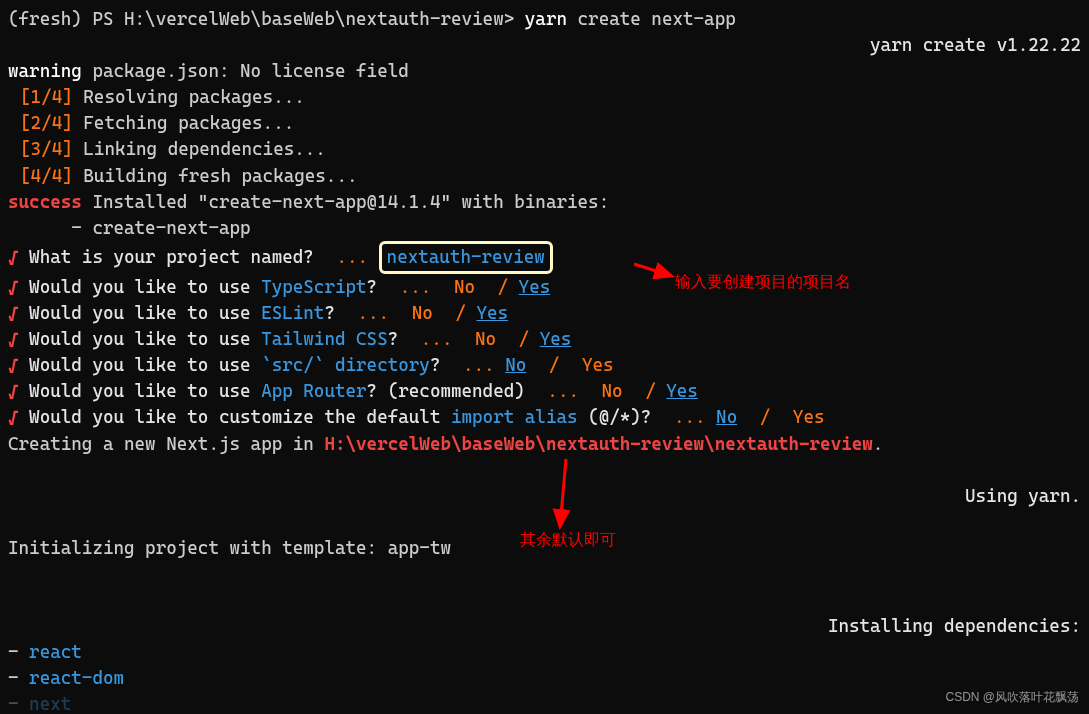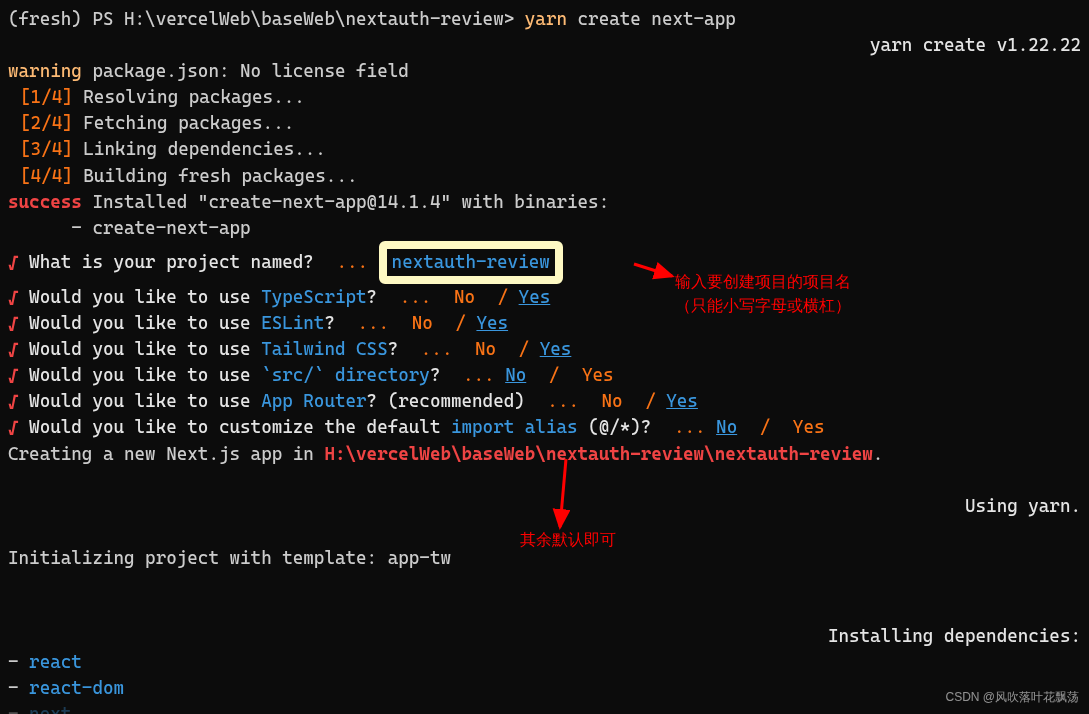--- a/index.html
+++ b/index.html
@@ -10,27 +10,27 @@
       line-height: 1.45;
       color: #cccccc;
       padding: 6px 8px;
       width: 1089px;
       height: 714px;
       overflow: hidden;
       position: relative;
     }
     .line { white-space: pre; }
     .white { color: #e5e5e5; text-align: right; }
-    .yellow { color: #fdba74; }
+    .yellow { color: #ffffff; }
     .dim { color: #f97316; margin-left: 12px; }
     .green { color: #ef4444; font-weight: bold; }
     .cyan { color: #3a96dd; }
     .cyan-u { color: #3a96dd; text-decoration: underline; }
     .red-box {
-      border: 8px solid #fef9c3;
+      border: 3px solid #fef9c3;
       padding: 0px 5px 1px 5px;
       border-radius: 6px;
       display: inline-block;
     }
     .annotation {
       position: absolute;
       color: #ff0000;
       font-family: "Microsoft YaHei", "SimSun", sans-serif;
       font-size: 16px;
       font-weight: 400;
@@ -115,18 +115,17 @@
   <defs>
       <marker id="ah2" markerWidth="8" markerHeight="8" refX="6" refY="3" orient="auto">
         <path d="M0,0 L7,3 L0,6 Z" fill="#ff0000"></path>
       </marker>
     </defs>
   <line x1="18" y1="4" x2="12" y2="72" stroke="#ff0000" stroke-width="3" marker-end="url(#ah2)"></line>
 </svg>
 
 <div class="annotation anno1">
   <div>输入要创建项目的项目名</div>
-  <div>（只能小写字母或横杠）</div>
 </div>
 
 <div class="annotation anno2">其余默认即可</div>
 
 <div class="watermark">CSDN @风吹落叶花飘荡</div>
 
 </body></html>

